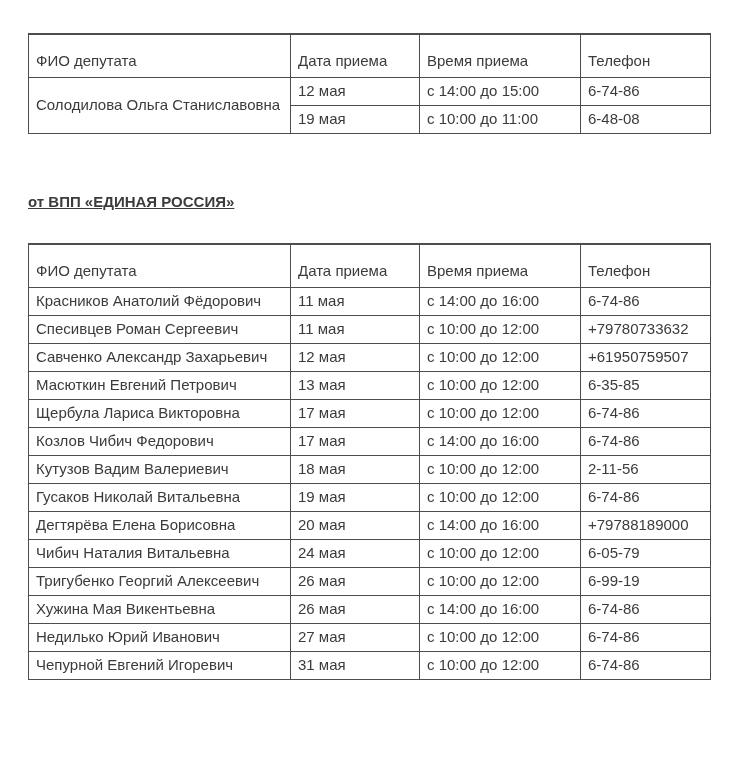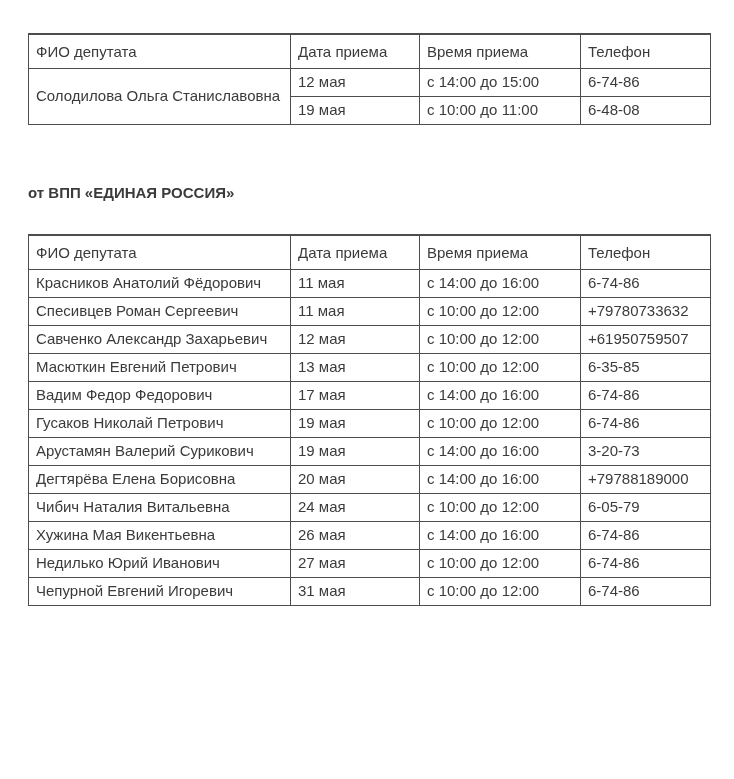--- a/index.html
+++ b/index.html
@@ -28,30 +28,31 @@
     line-height: 16px;
     color: #3b3b3b;
     padding: 5px 7px 6px 7px;
     text-align: left;
     vertical-align: middle;
     font-weight: 400;
     white-space: nowrap;
     overflow: hidden;
   }
   table.sched thead th {
-    padding: 9px 7px 8px 7px;
+    padding: 18px 7px 8px 7px;
     border-top: 2px solid #4d4d4d;
   }
   .bold { font-weight: 700; }
   .section-heading {
     font-size: 15px;
     line-height: 16px;
     font-weight: 700;
     color: #3b3b3b;
     margin: 60px 0 33px 0;
+    text-decoration: underline;
   }
 </style>
 </head>
 <body>
 
 <div class="page">
 
   <table class="sched">
     <colgroup>
       <col style="width:262px">
@@ -118,48 +119,60 @@
       <td>с 10:00 до 12:00</td>
       <td>+61950759507</td>
     </tr>
         <tr>
       <td>Масюткин Евгений Петрович</td>
       <td>13 мая</td>
       <td>с 10:00 до 12:00</td>
       <td>6-35-85</td>
     </tr>
         <tr>
-      <td>Вадим Федор Федорович</td>
+      <td>Щербула Лариса Викторовна</td>
+      <td>17 мая</td>
+      <td>с 10:00 до 12:00</td>
+      <td>6-74-86</td>
+    </tr>
+        <tr>
+      <td>Козлов Чибич Федорович</td>
       <td>17 мая</td>
       <td>с 14:00 до 16:00</td>
       <td>6-74-86</td>
     </tr>
         <tr>
-      <td>Гусаков Николай Петрович</td>
+      <td>Кутузов Вадим Валериевич</td>
+      <td>18 мая</td>
+      <td>с 10:00 до 12:00</td>
+      <td>2-11-56</td>
+    </tr>
+        <tr>
+      <td>Гусаков Николай Витальевна</td>
       <td>19 мая</td>
       <td>с 10:00 до 12:00</td>
       <td>6-74-86</td>
-    </tr>
-        <tr>
-      <td>Арустамян Валерий Сурикович</td>
-      <td>19 мая</td>
-      <td>с 14:00 до 16:00</td>
-      <td>3-20-73</td>
     </tr>
         <tr>
       <td>Дегтярёва Елена Борисовна</td>
       <td>20 мая</td>
       <td>с 14:00 до 16:00</td>
       <td>+79788189000</td>
     </tr>
         <tr>
       <td>Чибич Наталия Витальевна</td>
       <td>24 мая</td>
       <td>с 10:00 до 12:00</td>
       <td>6-05-79</td>
+    </tr>
+        <tr>
+      <td>Тригубенко Георгий Алексеевич</td>
+      <td>26 мая</td>
+      <td>с 10:00 до 12:00</td>
+      <td>6-99-19</td>
     </tr>
         <tr>
       <td>Хужина Мая Викентьевна</td>
       <td>26 мая</td>
       <td>с 14:00 до 16:00</td>
       <td>6-74-86</td>
     </tr>
         <tr>
       <td>Недилько Юрий Иванович</td>
       <td>27 мая</td>

